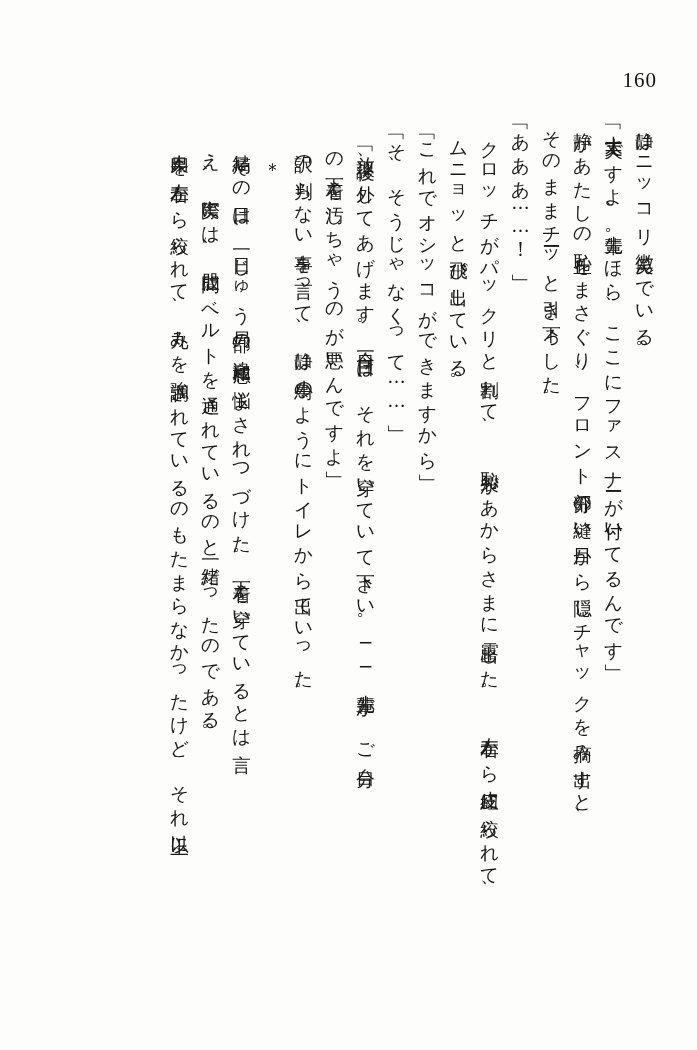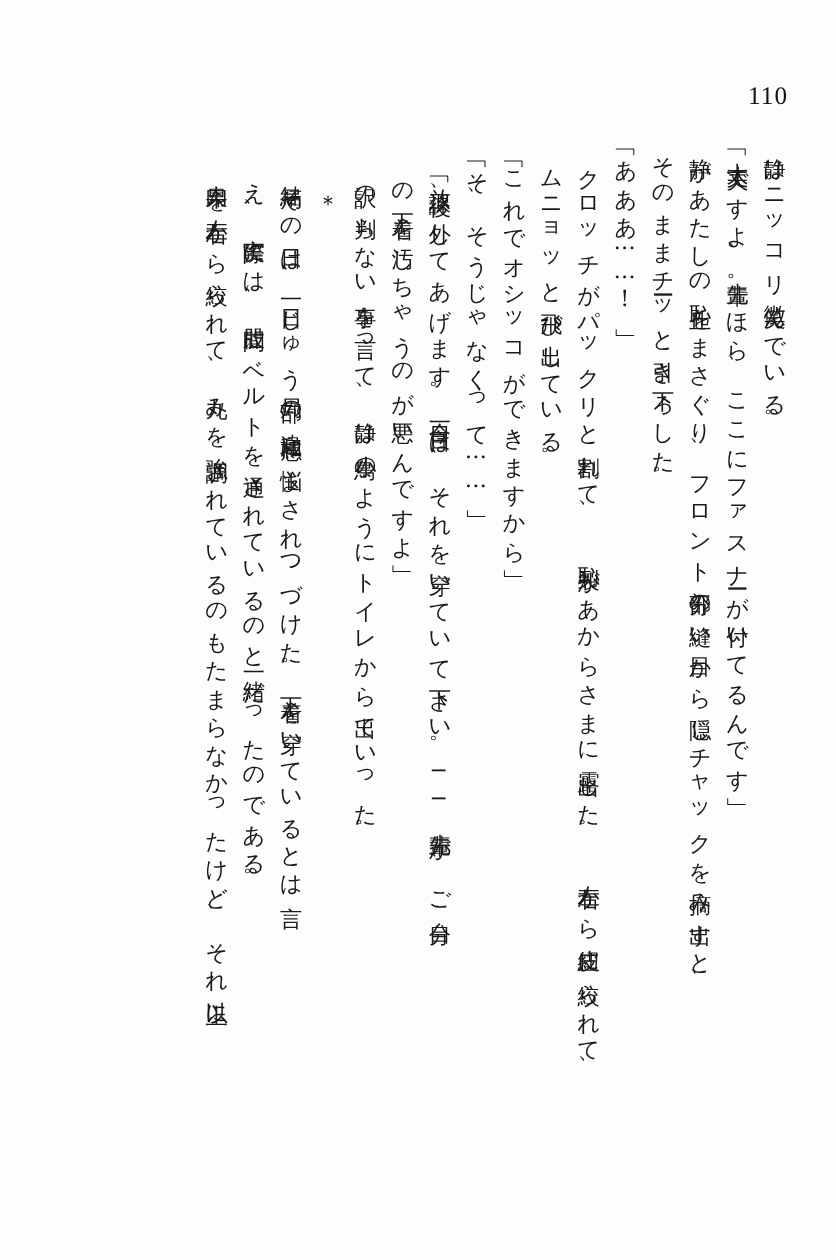--- a/index.html
+++ b/index.html
@@ -61,21 +61,21 @@
   }
   .col.indent3 {
     padding-top: 32px;
   }
 </style>
 </head>
 <body>
 
 <div class="page">
 
-  <div class="page-number">110</div>
+  <div class="page-number">160</div>
 
   <div class="text-block">
     <div class="col">静はニッコリ徴笑んでいる。</div>
     <div class="col">「大丈夫ですよ、先輩。ほら、ここにファスナーが付いてるんです」</div>
     <div class="col">静があたしの恥丘をまさぐり、フロント部分の縫い目から隠しチャックを摘み出すと、</div>
     <div class="col">そのままチーッと引き下ろした。</div>
     <div class="col">「あああ……!」</div>
     <div class="col indent">クロッチがパックリと割れて、　恥裂があからさまに露出した。　左右から皮紐に絞られて、</div>
     <div class="col indent">ムニョッと飛び出している。</div>
     <div class="col indent">「これでオシッコができますから」</div>

